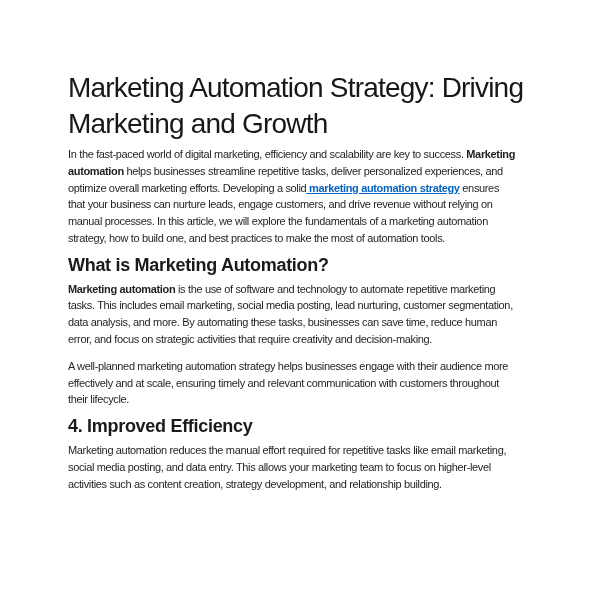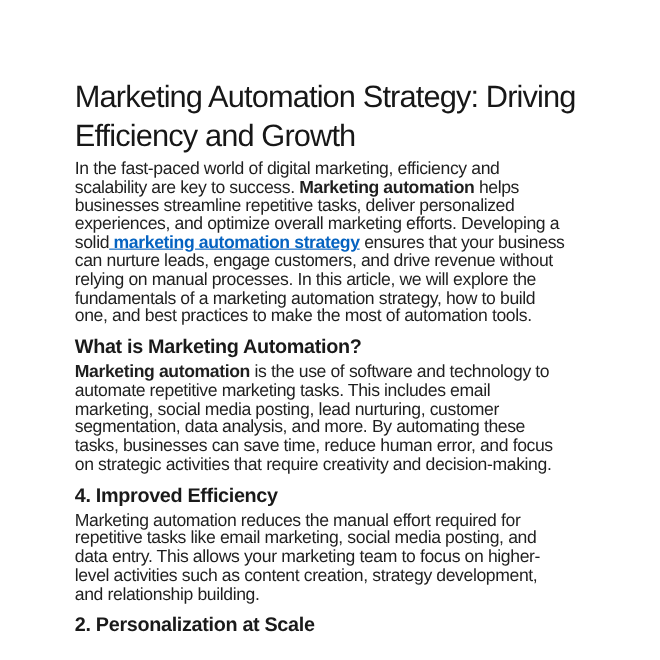--- a/index.html
+++ b/index.html
@@ -31,21 +31,21 @@
     font-size: 28px;
     line-height: 36px;
     letter-spacing: -0.8px;
     color: #171717;
   }
   .doc-title .title-line {
     white-space: nowrap;
   }
   .doc-body p {
     margin: 0 16px 10px 0;
-    font-size: 16px;
+    font-size: 11px;
     line-height: 16.8px;
     letter-spacing: -0.35px;
     color: var(--ink);
   }
   .doc-body h2 {
     margin: 2px 0 7px 0;
     font-size: 18px;
     line-height: 16.8px;
     letter-spacing: -0.3px;
     font-weight: 700;
@@ -60,23 +60,23 @@
     text-decoration: underline;
     cursor: pointer;
   }
 </style>
 </head>
 <body>
 
 <div class="page">
   <h1 class="doc-title">
     <div class="title-line">Marketing Automation Strategy: Driving</div>
-    <div class="title-line">Efficiency and Growth</div>
+    <div class="title-line">Marketing and Growth</div>
   </h1>
   <div class="doc-body">
       <p><span>In the fast-paced world of digital marketing, efficiency and scalability are key to success. </span><span class="bold">Marketing automation</span><span> helps businesses streamline repetitive tasks, deliver personalized experiences, and optimize overall marketing efforts. Developing a solid</span><a class="link"> marketing automation strategy</a><span> ensures that your business can nurture leads, engage customers, and drive revenue without relying on manual processes. In this article, we will explore the fundamentals of a marketing automation strategy, how to build one, and best practices to make the most of automation tools.</span></p>
       <h2>What is Marketing Automation?</h2>
       <p><span class="bold">Marketing automation</span><span> is the use of software and technology to automate repetitive marketing tasks. This includes email marketing, social media posting, lead nurturing, customer segmentation, data analysis, and more. By automating these tasks, businesses can save time, reduce human error, and focus on strategic activities that require creativity and decision-making.</span></p>
+      <p><span>A well-planned marketing automation strategy helps businesses engage with their audience more effectively and at scale, ensuring timely and relevant communication with customers throughout their lifecycle.</span></p>
       <h2>4. Improved Efficiency</h2>
       <p><span>Marketing automation reduces the manual effort required for repetitive tasks like email marketing, social media posting, and data entry. This allows your marketing team to focus on higher-level activities such as content creation, strategy development, and relationship building.</span></p>
-      <h2>2. Personalization at Scale</h2>
     </div>
 </div>
 
 </body></html>

